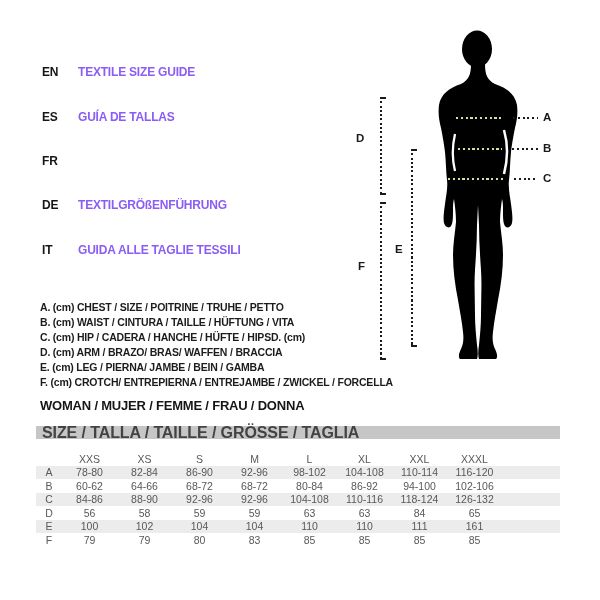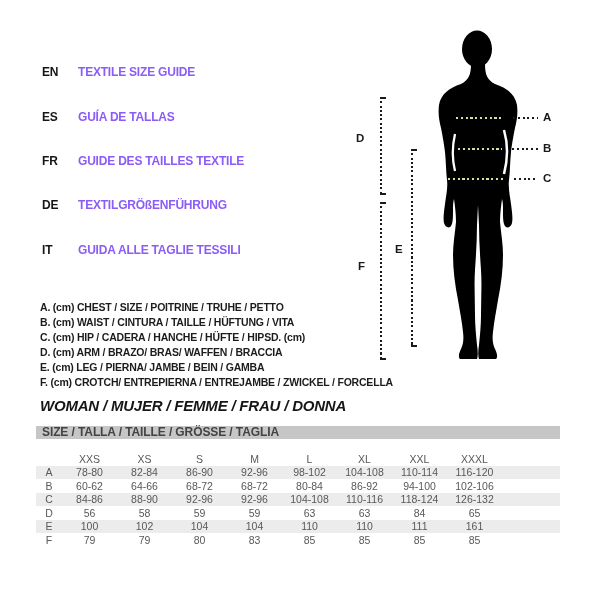--- a/index.html
+++ b/index.html
@@ -26,25 +26,25 @@
   .vseg{position:absolute;width:2px;background-image:repeating-linear-gradient(to bottom,var(--line-color) 0 2px,transparent 2px 4.3px);}
   .vseg::before,.vseg::after{content:"";position:absolute;left:0;width:6px;height:2px;background:var(--line-color);}
   .vseg::before{top:0;}
   .vseg::after{bottom:0;}
   .mlabel{position:absolute;width:16px;height:13px;font-size:11.5px;font-weight:600;color:#1a1a1a;line-height:13px;}
 
   
   .legend{left:40px;top:300px;}
   .legend-line{height:15px;line-height:15px;font-size:10.5px;font-weight:bold;letter-spacing:-0.2px;color:#1c1c1c;white-space:nowrap;}
 
-  .woman-line{left:40px;top:399px;height:14px;line-height:14px;font-size:15px;font-weight:bold;letter-spacing:-0.2px;color:#161616;font-style:italic;}
+  .woman-line{left:40px;top:399px;height:14px;line-height:14px;font-size:13px;font-weight:bold;letter-spacing:-0.2px;color:#161616;}
 
   
   .table-wrap{left:36px;top:426px;width:524px;}
-  .size-bar{height:13px;line-height:13.5px;background:var(--bar-bg);color:#434343;font-size:12px;font-weight:600;letter-spacing:-0.1px;padding-left:6px;box-sizing:border-box;}
+  .size-bar{height:13px;line-height:13.5px;background:var(--bar-bg);color:#434343;font-size:16px;font-weight:600;letter-spacing:-0.1px;padding-left:6px;box-sizing:border-box;}
   table.size-table{border-collapse:collapse;table-layout:fixed;width:524px;margin-top:13px;}
   table.size-table th,table.size-table td{padding:0;font-weight:normal;font-size:10.5px;color:var(--table-text);text-align:center;white-space:nowrap;overflow:visible;}
   table.size-table thead tr{height:13.5px;}
   table.size-table tbody tr{height:13.5px;}
   table.size-table tbody tr:nth-child(odd){background:var(--stripe-bg);}
   td.rowlabel{text-align:left;padding-left:7px;}
 </style>
 </head>
 <body style="--accent-dots: #d8df9d; --line-color: #1a1a1a; --bar-bg: #c6c6c6; --stripe-bg: #ececec; --table-text: #58585a;">
 
@@ -54,21 +54,20 @@
     <div class="lang-row">
       <span class="lang-code">EN</span>
       <span class="lang-title">TEXTILE SIZE GUIDE</span>
     </div>
     <div class="lang-row">
       <span class="lang-code">ES</span>
       <span class="lang-title">GUÍA DE TALLAS</span>
     </div>
     <div class="lang-row">
       <span class="lang-code">FR</span>
-      <span class="lang-title">GUIDE DES TAILLES TEXTILE</span>
     </div>
     <div class="lang-row">
       <span class="lang-code">DE</span>
       <span class="lang-title">TEXTILGRÖßENFÜHRUNG</span>
     </div>
     <div class="lang-row">
       <span class="lang-code">IT</span>
       <span class="lang-title">GUIDA ALLE TAGLIE TESSILI</span>
     </div>
   </div>

